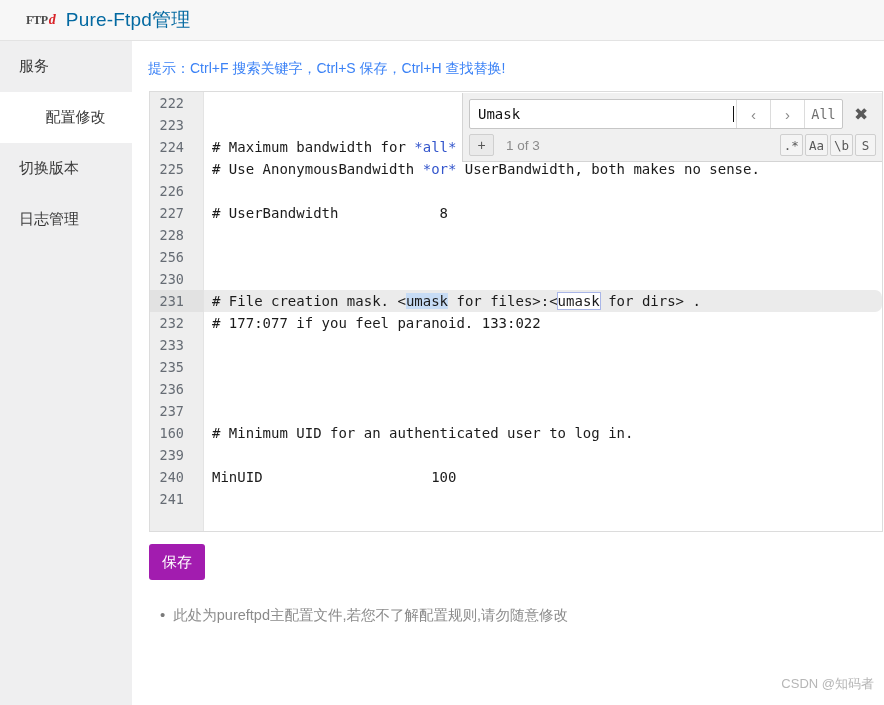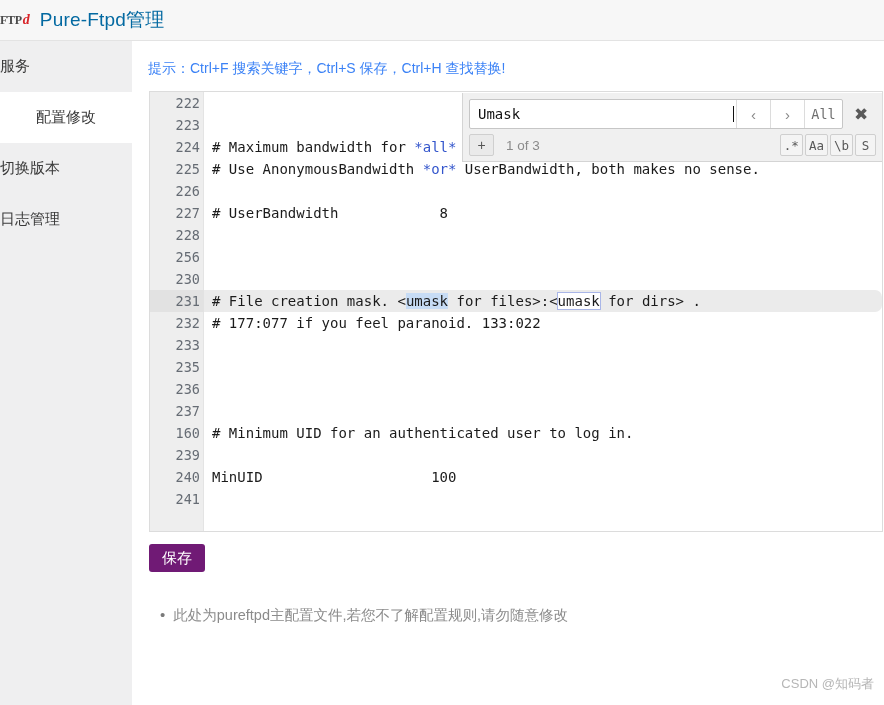--- a/index.html
+++ b/index.html
@@ -10,21 +10,21 @@
     font-family: "Liberation Sans", sans-serif;
     overflow: hidden;
   }
   #app { position: relative; width: 884px; height: 705px; background:#fff; }
 
   
   .header {
     position: absolute; top:0; left:0; width:884px; height:41px;
     background:#f7f7f7;
     border-bottom:1px solid #e3e3e3;
-    display:flex; align-items:center; padding-left:0;
+    display:flex; align-items:center; padding-left:26px;
   }
   .logo {
     display:flex; align-items:baseline;
     margin-right:10px; user-select:none;
   }
   .logo-ftp {
     font-family:"Liberation Serif", serif;
     font-weight:bold; font-size:12px; color:#4a4a4a;
     letter-spacing:-0.3px;
   }
@@ -39,20 +39,21 @@
     text-align:center;
   }
 
   
   .sidebar {
     position:absolute; top:41px; left:0; width:132px; height:664px;
     background:#efeff0;
   }
   .side-item {
     height:51px; display:flex; align-items:center;
+    padding-left:19px;
     font-size:15px; color:#3a3a3a;
     cursor:pointer;
   }
   .side-item.active { background:#ffffff;justify-content:center; }
 
   
   .main {
     position:absolute; top:41px; left:132px;
     width:752px; height:664px; background:#fff;
   }
@@ -80,21 +81,21 @@
     font-size:14px; line-height:22px;
   }
   .cline {
     position:relative; height:22px; display:flex; align-items:center;
     white-space:pre;
   }
   .cline.active { background:#ebebeb;border-radius:7px; }
   .cline.active .ln { background:#e2e2e2; }
   .ln {
     width:54px; min-width:54px; text-align:right;
-    padding-right:4px; color:#666c74; font-size:13.5px;
+    padding-right:20px; color:#666c74; font-size:13.5px;
     user-select:none;
   }
   .ctext {
     padding-left:8px; color:#1b1b1b;
   }
   .emph { color:#3355cc; }
   .hl-current { background:#c7dcf5; }
   .hl-box {
     border:1px solid #a9b6e8; background:#ffffff;
     margin:0 -1px; padding:0;
@@ -159,22 +160,22 @@
     border:1px solid #cfcfcf; background:#f4f4f4;
     display:flex; align-items:center; justify-content:center;
     font-size:12.5px; color:#585858; cursor:pointer; user-select:none;
     border-radius:2px;
     font-family:"DejaVu Sans Mono", monospace;
   }
 
   
   .save-btn {
     position:absolute; left:17px; top:503px;
-    width:56px; height:28px;
-    background:#701a75; border:none; border-radius:3px;
+    width:56px; height:36px;
+    background:#a21caf; border:none; border-radius:3px;
     color:#fff; font-size:15px; cursor:pointer;
     font-family:"Liberation Sans", sans-serif;
   }
   .note {
     position:absolute; left:28px; top:565px;
     display:flex; align-items:flex-start;
   }
   .note-dot {
     color:#7a7a7a; font-size:15px; line-height:18px; margin-right:8px;
   }

